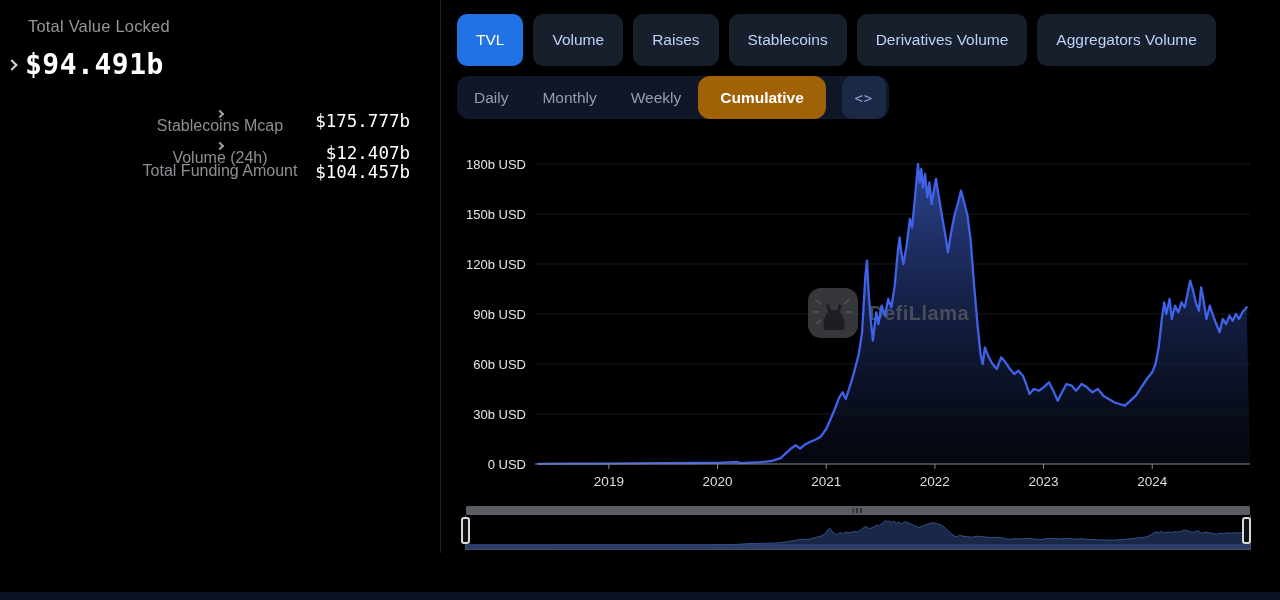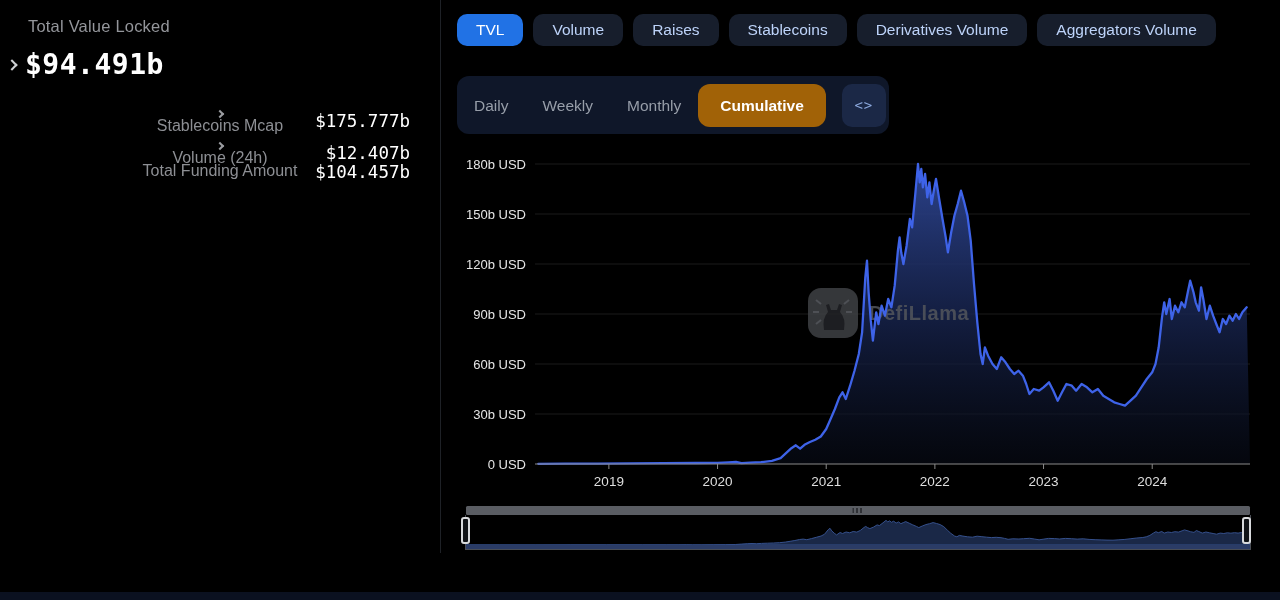--- a/index.html
+++ b/index.html
@@ -18,26 +18,26 @@
   .chev.small { width:6px; height:6px; border-width:2px; border-color:#9b9da1; margin-right:0; }
 
   .metric-row { position:absolute; left:0; width:440px; height:32px; display:flex; align-items:center;flex-direction:column; }
   .metric-row .chev-box { width:28px; display:flex; justify-content:center; }
   .metric-row .m-label { font-size:16px; color:#8d8f94; }
   .metric-row .m-value { position:absolute; right:30px; font-family:"DejaVu Sans Mono", monospace; font-weight:normal; font-size:17.5px; color:#fff; }
   #row-0 { top:111px; } #row-1 { top:143px; } #row-2 { top:162px; }
 
   
   .tabs-primary { position:absolute; left:457px; top:14px; display:flex; gap:10px; }
-  .tab-btn { height:32px; padding:0 19px; border:none; border-radius:10px; background:#171e2c;
+  .tab-btn { height:52px; padding:0 19px; border:none; border-radius:10px; background:#171e2c;
              color:#bdd3f9; font-family:"Liberation Sans", sans-serif; font-size:15.5px; cursor:pointer; }
   .tab-btn.active { background:#2172e5; color:#fff; }
 
   
-  .tabs-secondary { position:absolute; left:457px; top:76px; height:58px; display:inline-flex; align-items:center;
+  .tabs-secondary { position:absolute; left:457px; top:76px; height:43px; display:inline-flex; align-items:center;
                     background:#0f1729; border-radius:12px; padding-right:3px; }
   .seg { height:43px; line-height:43px; padding:0 17px; color:#979ea9; font-size:15.5px; border:none; background:transparent;
          font-family:"Liberation Sans", sans-serif; cursor:pointer; border-radius:12px; }
   .seg.active { background:#a16207; color:#fff; font-weight:bold; padding:0 22px; }
   .code-btn { margin-left:16px; width:44px; height:43px; border:none; border-radius:10px; background:#1b2846;
               color:#8ca9de; font-family:"DejaVu Sans Mono", monospace; font-size:14px; cursor:pointer; letter-spacing:1px; }
 
   
   #main-chart { position:absolute; left:441px; top:140px; }
 
@@ -89,22 +89,22 @@
   <button class="tab-btn active">TVL</button>
   <button class="tab-btn">Volume</button>
   <button class="tab-btn">Raises</button>
   <button class="tab-btn">Stablecoins</button>
   <button class="tab-btn">Derivatives Volume</button>
   <button class="tab-btn">Aggregators Volume</button>
 </div>
 
 <div class="tabs-secondary">
   <button class="seg">Daily</button>
+  <button class="seg">Monthly</button>
   <button class="seg">Weekly</button>
-  <button class="seg">Monthly</button>
   <button class="seg active">Cumulative</button>
   <button class="code-btn">&lt;&gt;</button>
 </div>
 
 <svg id="main-chart" width="824" height="360" viewBox="0 0 824 360">
   <defs>
     <linearGradient id="areaGrad" x1="0" y1="0" x2="0" y2="1">
       <stop offset="0" stop-color="#2e4694" stop-opacity="0.95"></stop>
       <stop offset="0.55" stop-color="#16224a" stop-opacity="0.8"></stop>
       <stop offset="1" stop-color="#080c18" stop-opacity="0.55"></stop>

